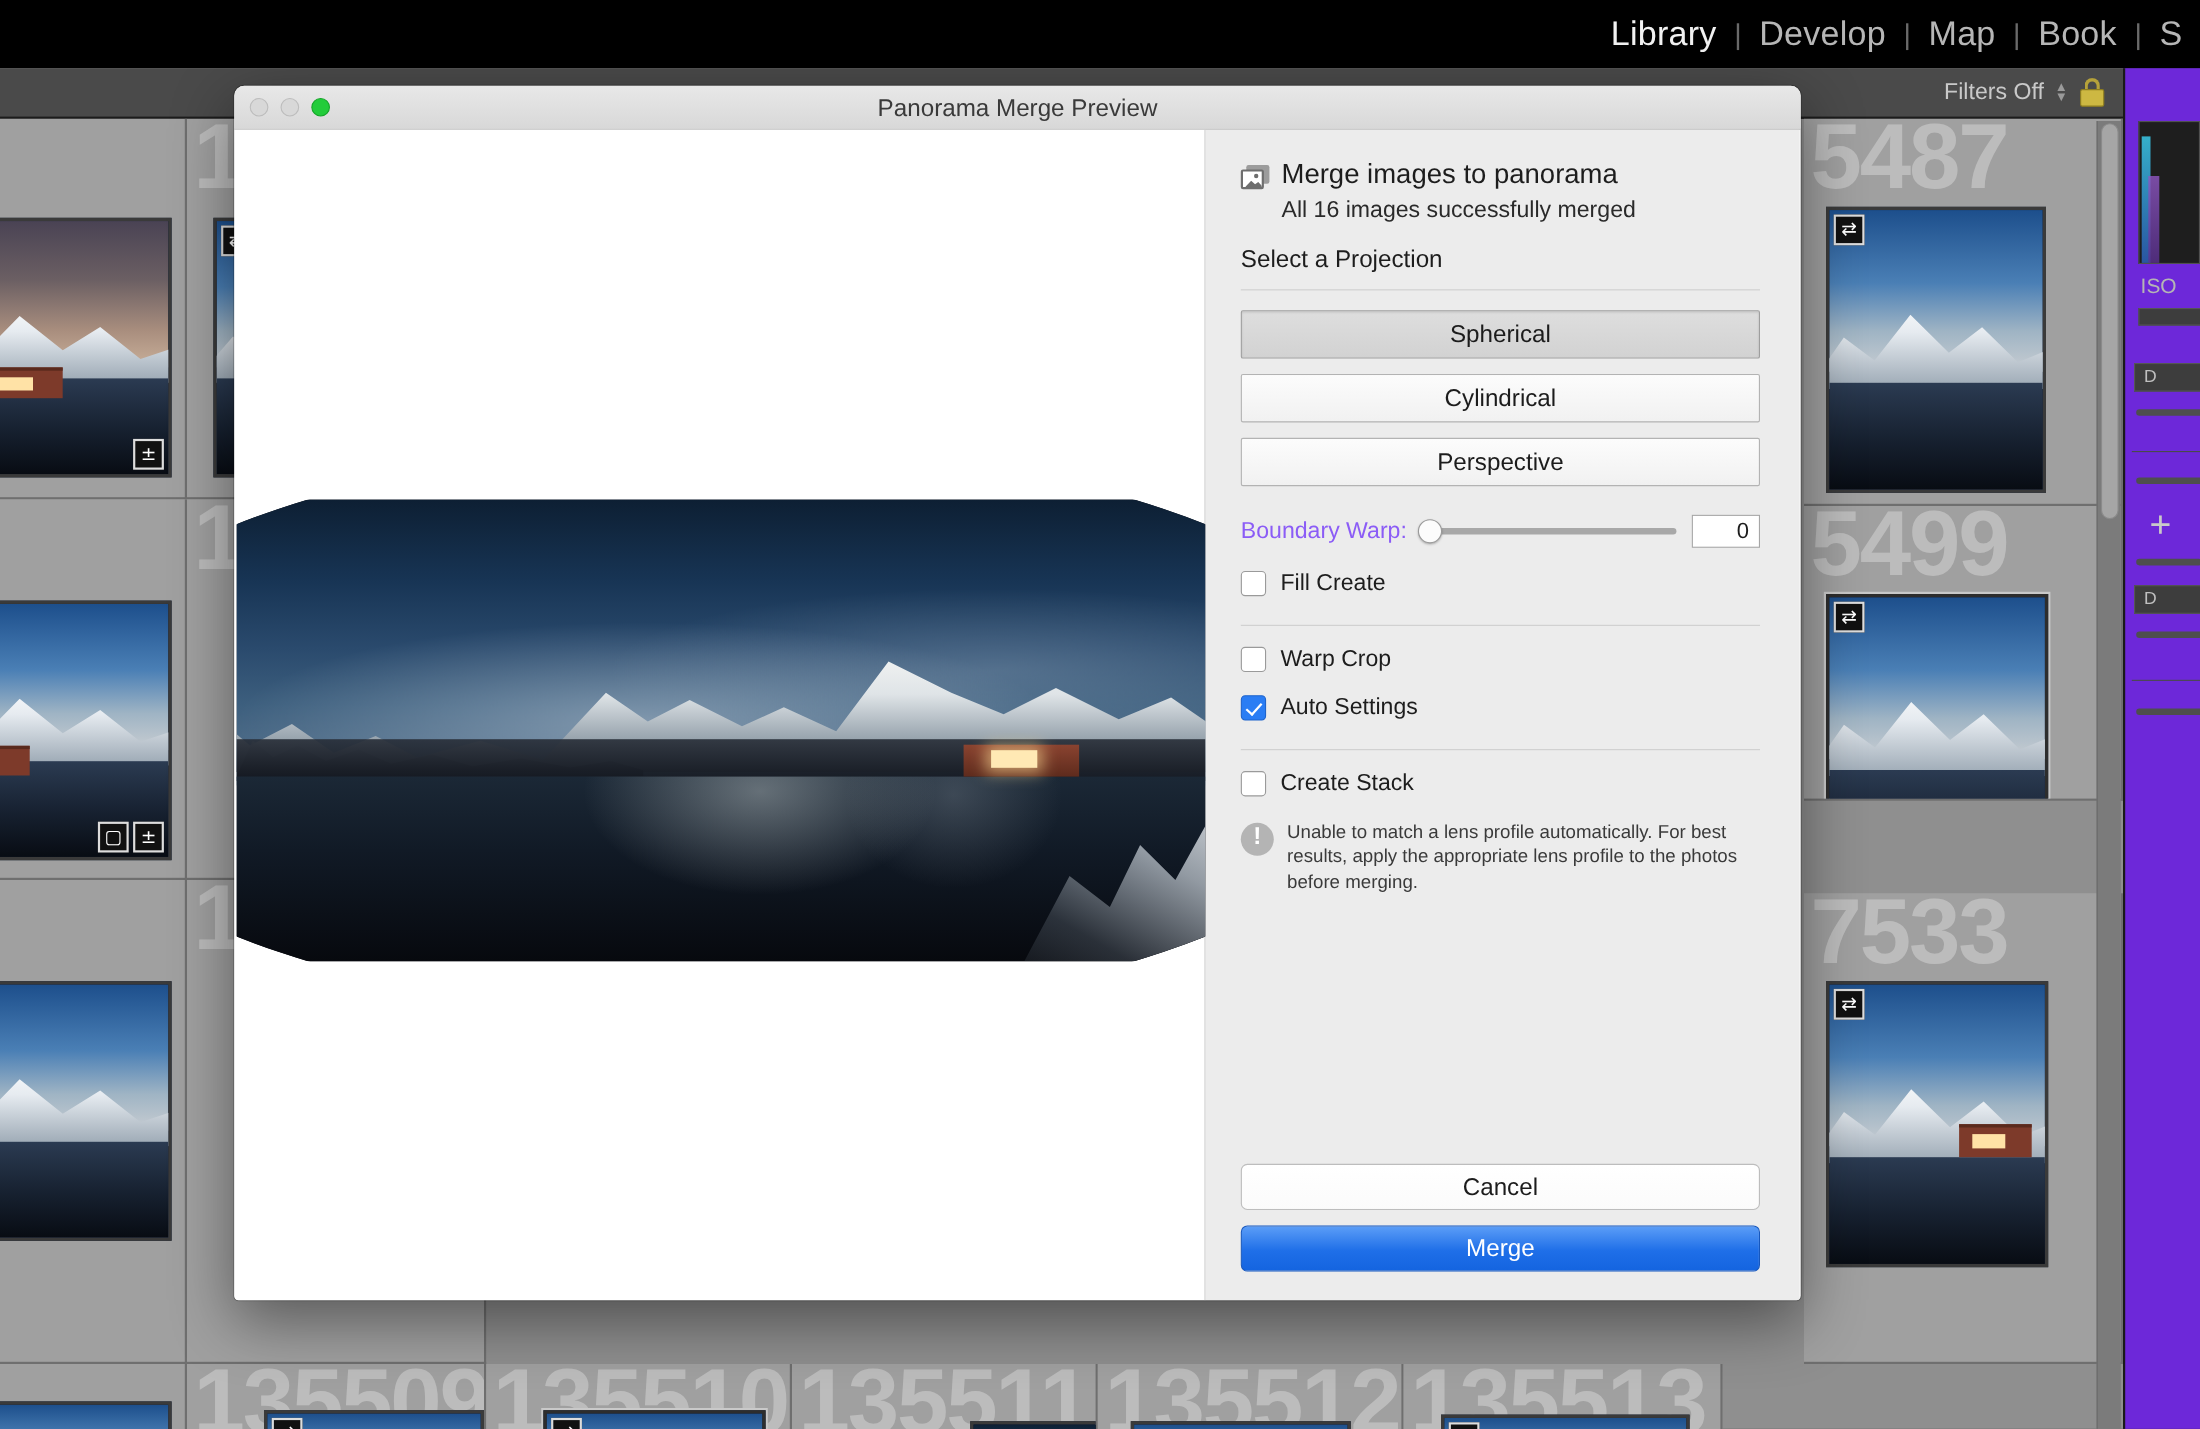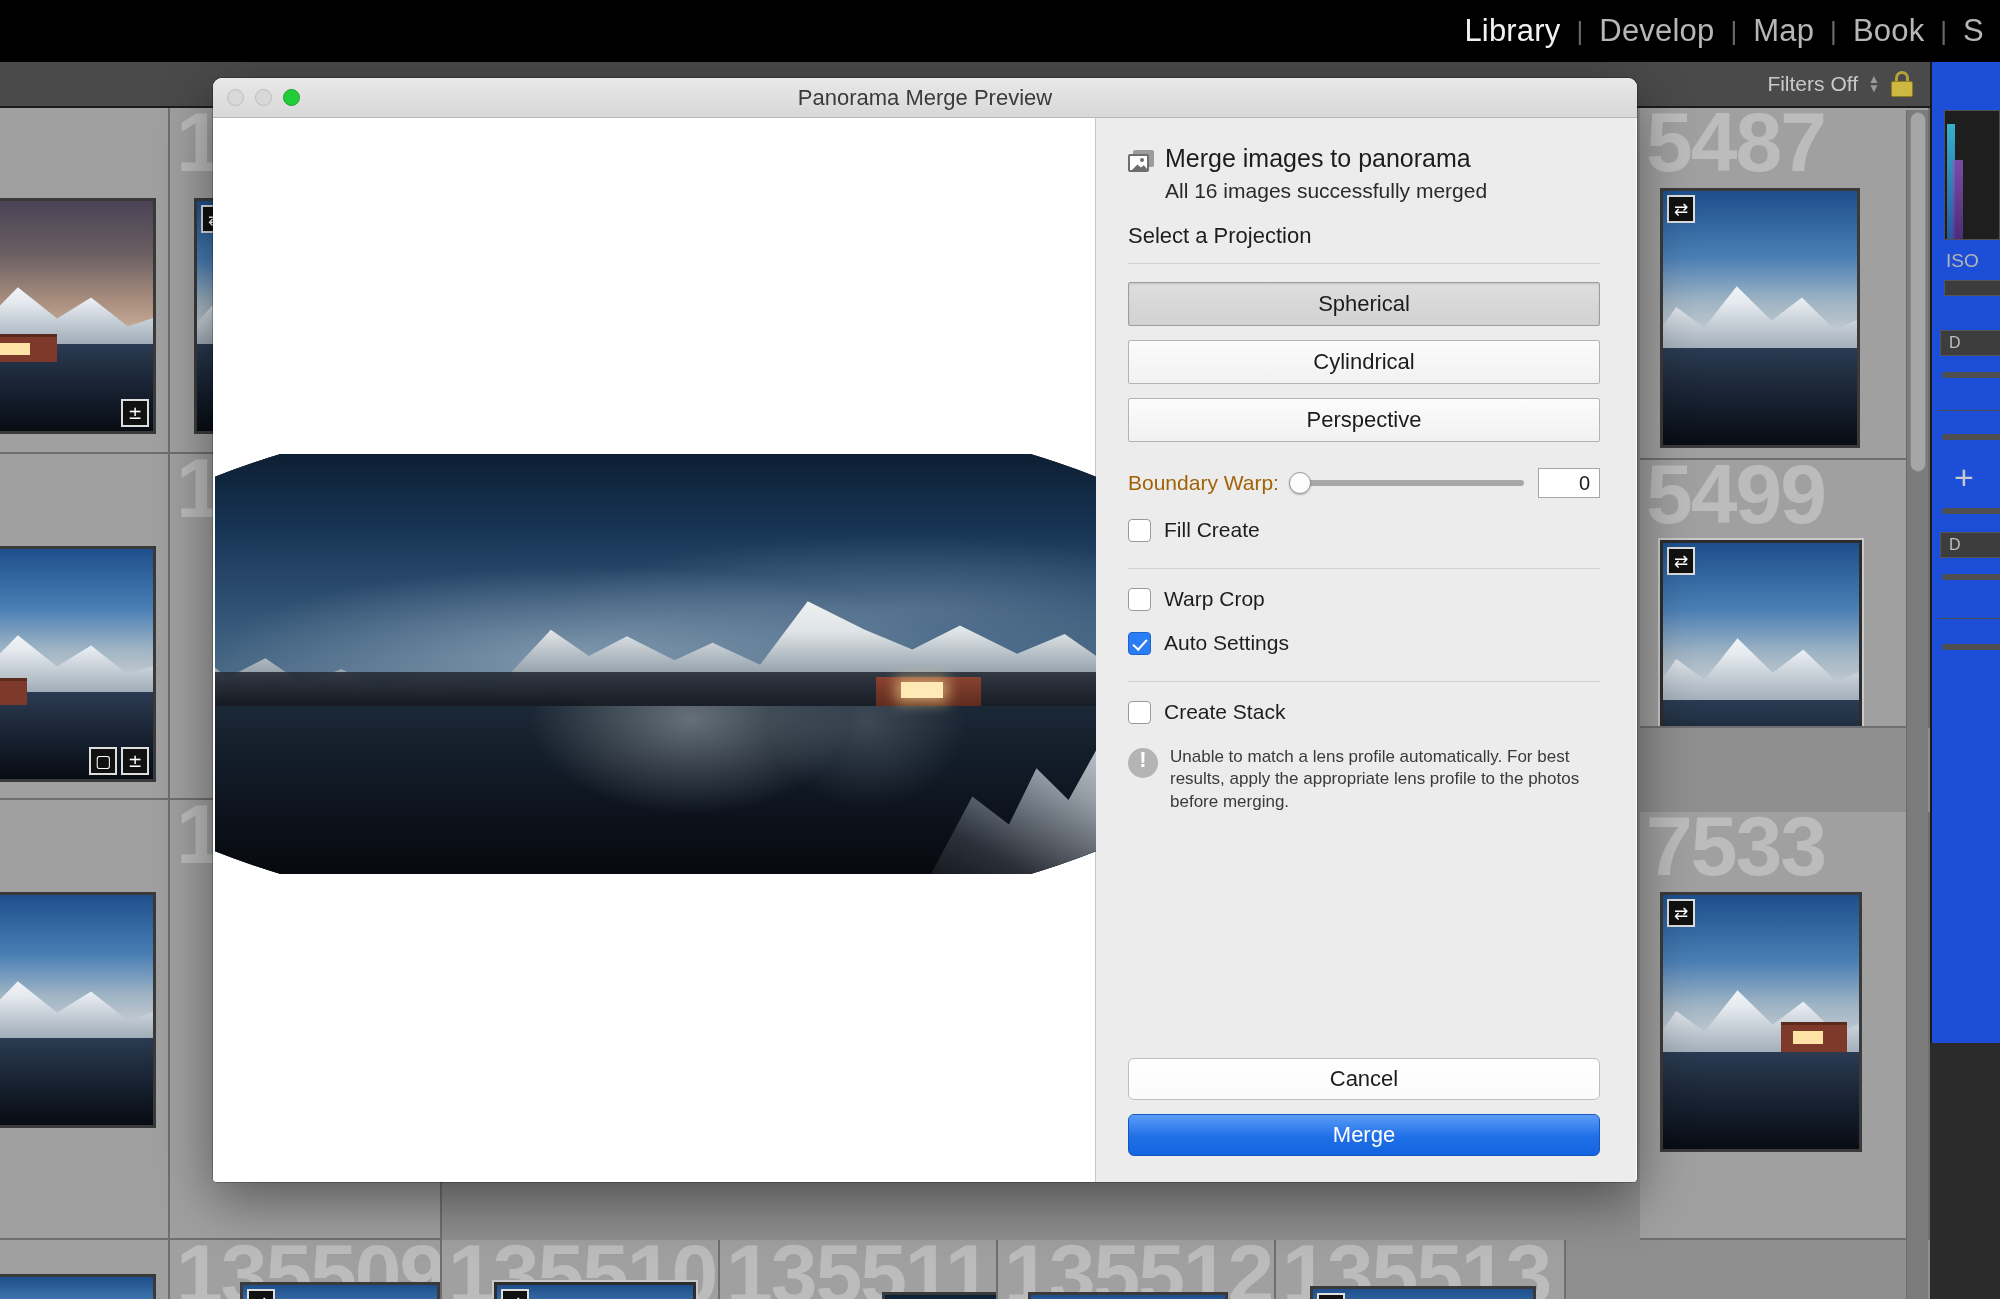--- a/index.html
+++ b/index.html
@@ -94,22 +94,22 @@
   .mtn { position:absolute; bottom:36%; left:-10%; width:120%; height:34%;
          background: linear-gradient(180deg,#ffffff 0%, #e6ebf0 40%, #9aa7b3 100%);
          clip-path: polygon(0% 100%, 14% 46%, 26% 70%, 40% 22%, 55% 62%, 68% 35%, 82% 72%, 100% 52%, 100% 100%); }
   .water { position:absolute; left:0; bottom:0; right:0; height:38%;
            background: linear-gradient(180deg,#2b3b52 0%, #16202f 55%, #080c13 100%); }
   .cabin { position:absolute; width:34%; height:12%; background:#7d3a2a; border-top:3px solid #5a2a1d; }
   .cabin .win { position:absolute; left:18%; top:22%; width:46%; height:48%; background:#ffe2a6; }
 
   
   .right-panel {
-    position: absolute; left: 1930px; top: 0; width: 70px; height: 981px;
-    background: #1d4ed8; border-left: 2px solid #1a1a1a;
+    position: absolute; left: 1930px; top: 0; width: 70px; height: 1237px;
+    background: #6d28d9; border-left: 2px solid #1a1a1a;
   }
   .rp-hist {
     position: absolute; left: 12px; top: 48px; width: 56px; height: 130px;
     background: #1e1e1e; border: 1px solid #505050;
     overflow: hidden;
   }
   .rp-hist .h1 { position:absolute; left:2px; bottom:0; width:8px; height:90%;
                  background: linear-gradient(180deg,#39c9e8,#2c5fb8); opacity:.85; }
   .rp-hist .h2 { position:absolute; left:8px; bottom:0; width:10px; height:62%;
                  background: linear-gradient(180deg,#8f57c4,#5a3090); opacity:.8; }
@@ -258,21 +258,21 @@
     cursor: pointer;
   }
   .proj-btn.selected {
     background: linear-gradient(180deg,#dedede,#d2d2d2);
     border-color: #9e9e9e;
     box-shadow: inset 0 1px 2px rgba(0,0,0,.12);
   }
 
   .row { display: flex; align-items: center; }
   .bw-row { margin-top: 26px; }
-  .bw-label { font-size: 21px; color: #a16207; white-space: nowrap; }
+  .bw-label { font-size: 21px; color: #8b5cf6; white-space: nowrap; }
   .slider {
     position: relative; flex: 1; height: 22px; margin: 0 14px 0 10px;
   }
   .slider .track {
     position: absolute; left: 10px; right: 0; top: 8px; height: 6px;
     background: #a8a8a8; border-radius: 3px;
   }
   .slider .knob {
     position: absolute; left: 0; top: 0; width: 22px; height: 22px;
     background: #fcfcfc; border: 1px solid #9a9a9a; border-radius: 50%;

